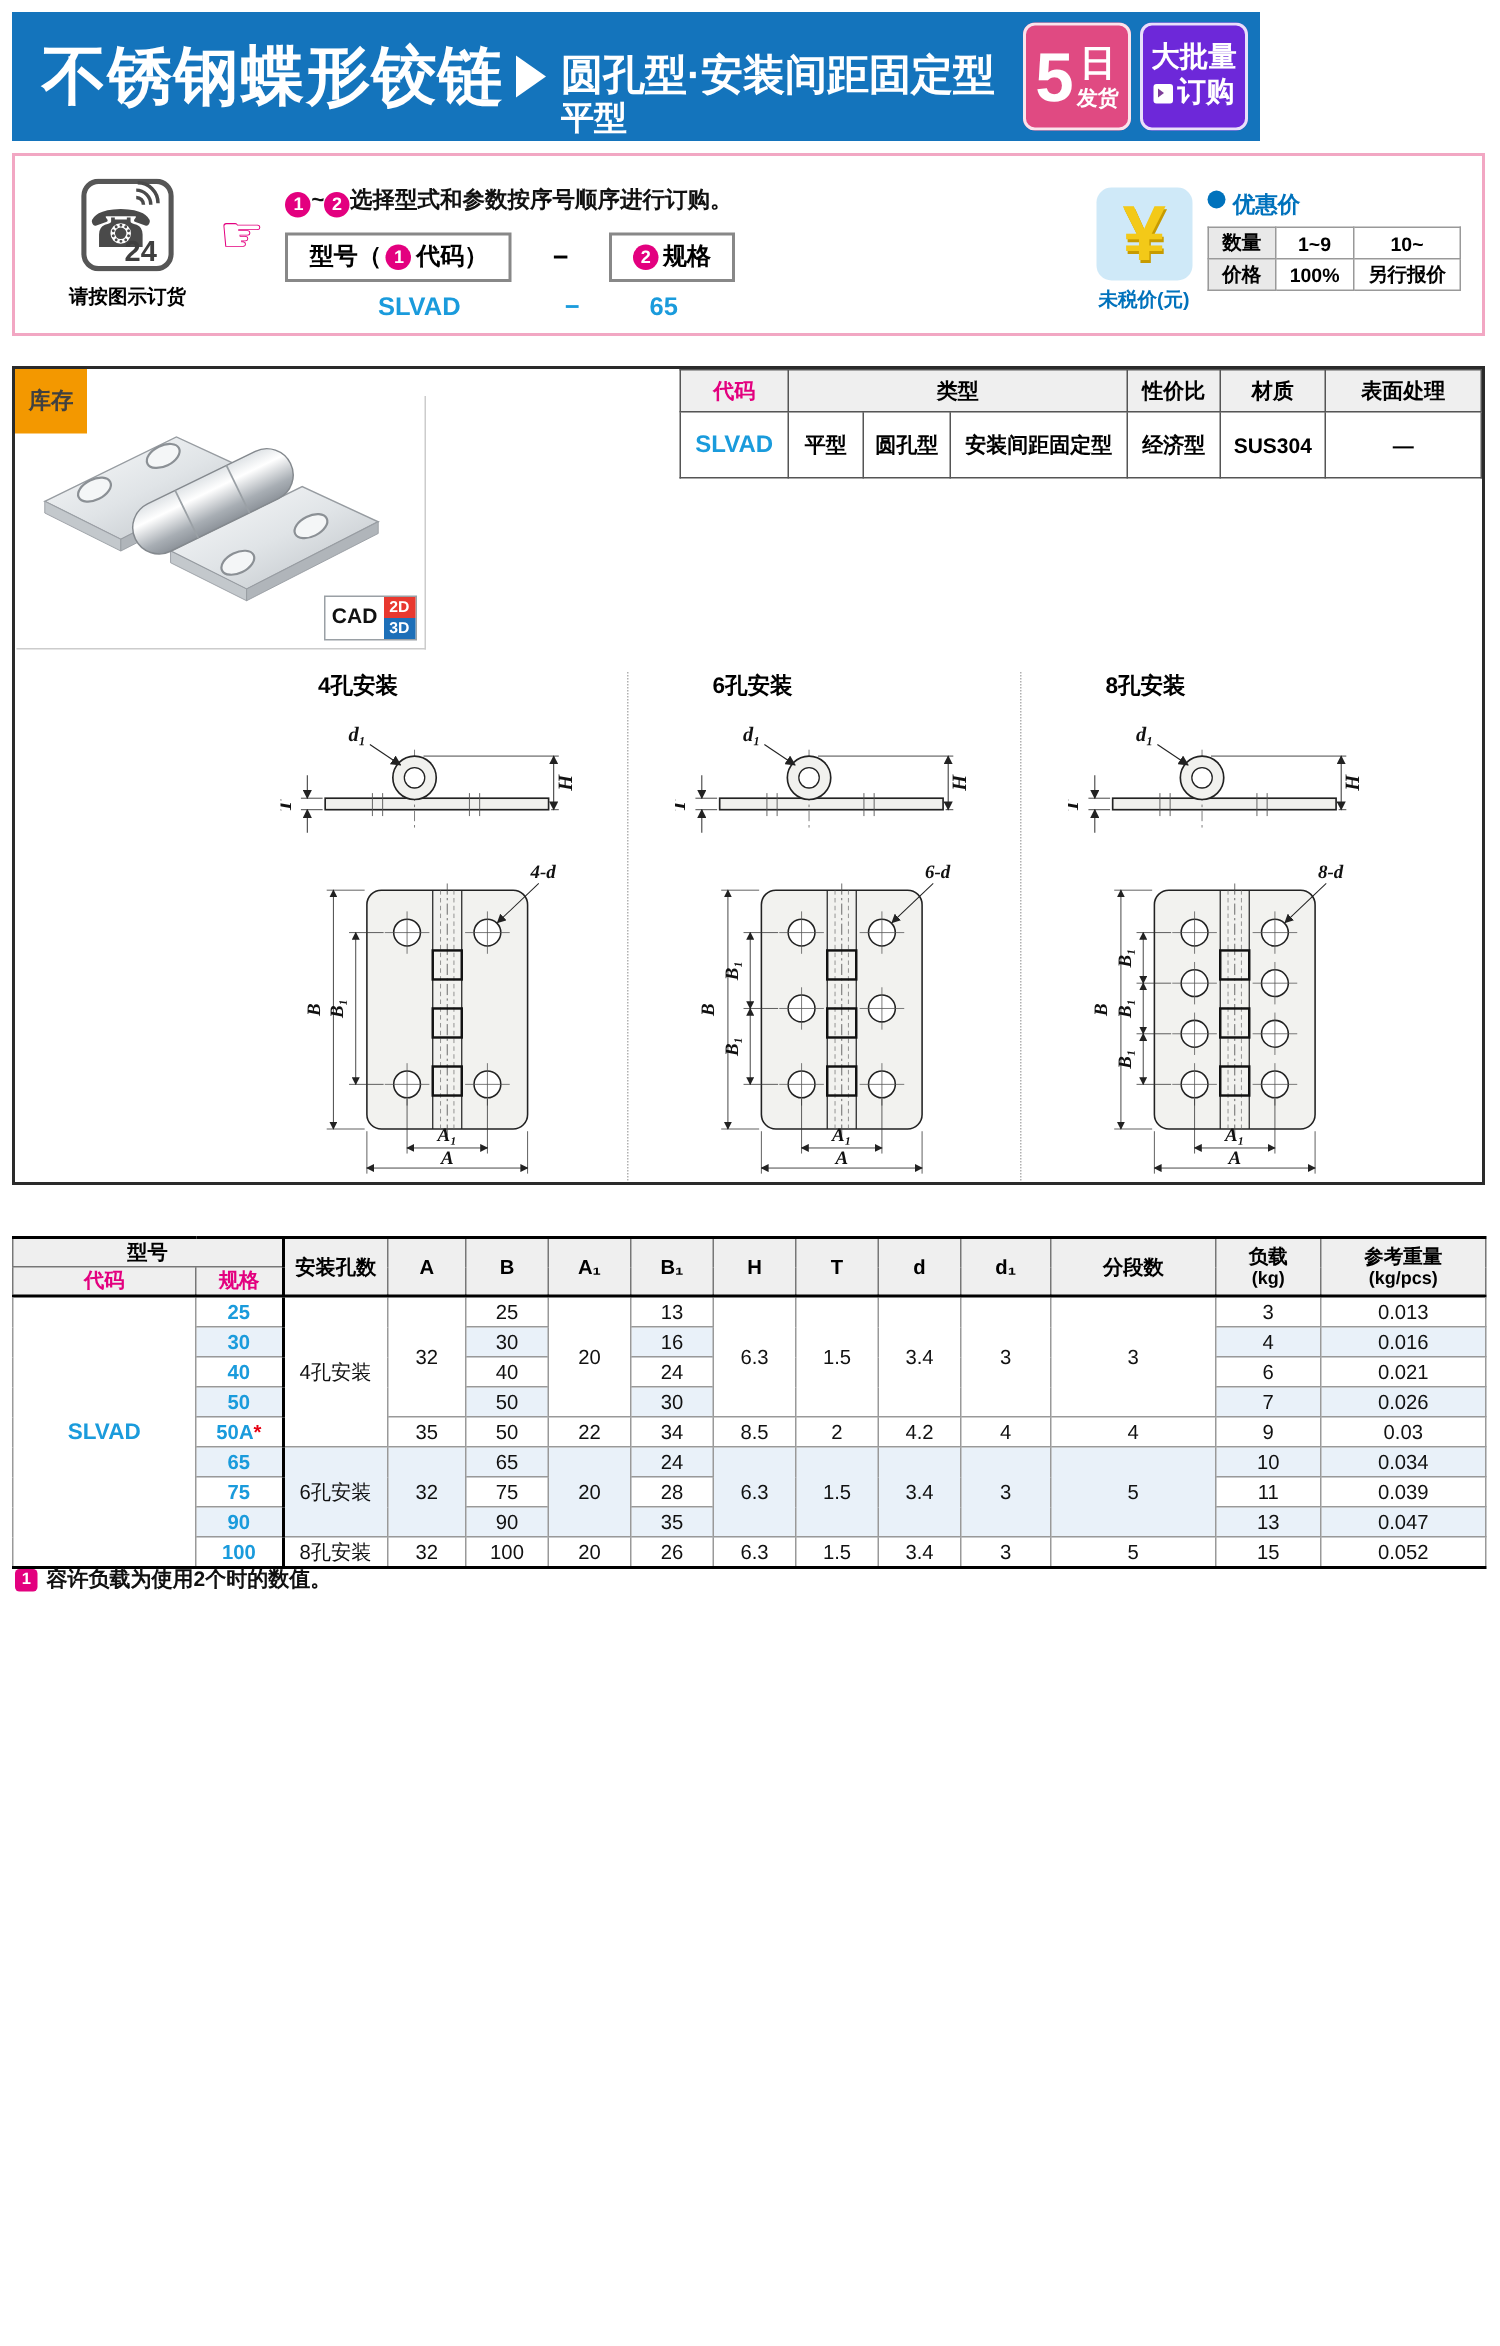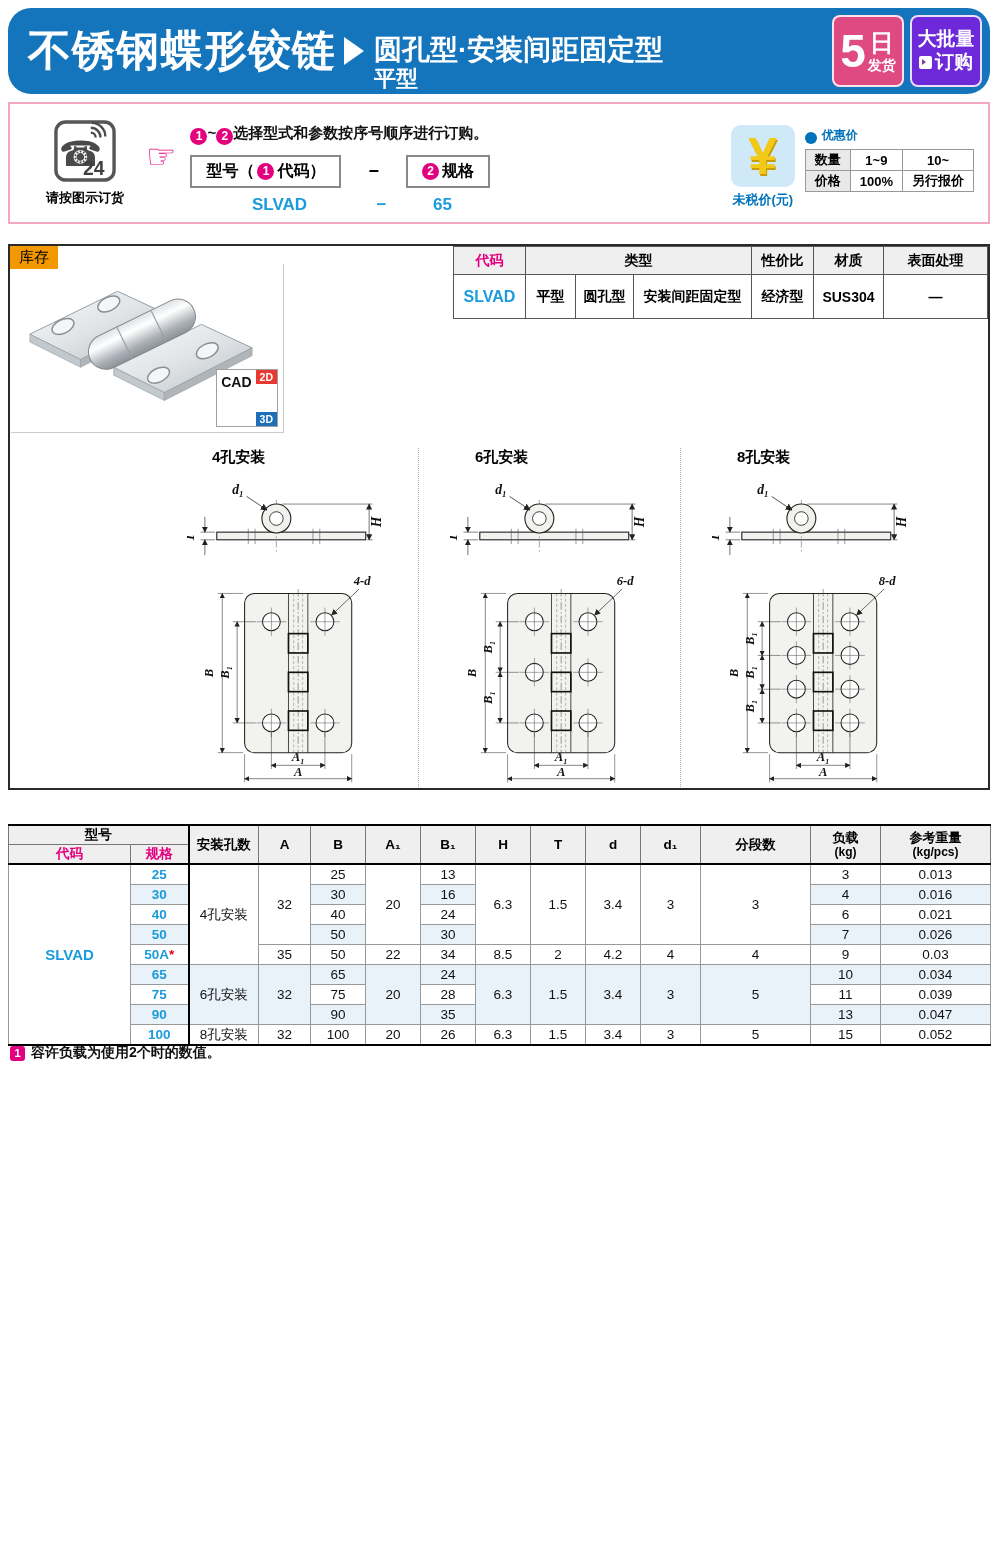--- a/index.html
+++ b/index.html
@@ -1,22 +1,22 @@
 <!DOCTYPE html>
 <html><head>
 <meta charset="utf-8">
 <style>
   html,body{margin:0;padding:0;background:#fff;}
   .page{position:relative;width:1000px;height:1564px;background:#fff;
         font-family:"Liberation Sans",sans-serif;overflow:hidden;}
 
   
-  .header{position:absolute;left:8px;top:8px;width:982px;height:86px;
+  .header{position:absolute;left:8px;top:8px;width:832px;height:86px;
           background:#1474bc;display:flex;align-items:center;justify-content:space-between;
-          padding:0 6px 0 20px;box-sizing:border-box;border-radius:23px;}
+          padding:0 6px 0 20px;box-sizing:border-box;}
   .header-left{display:flex;align-items:center;}
   .header h1{margin:0;color:#fff;font-size:43px;font-weight:bold;letter-spacing:1px;white-space:nowrap;}
   .tri{width:0;height:0;border-left:20px solid #fff;border-top:14px solid transparent;
        border-bottom:14px solid transparent;margin:0 10px 0 8px;}
   .subs{display:flex;flex-direction:column;line-height:1.1;}
   .sub1{color:#fff;font-size:28px;font-weight:bold;white-space:nowrap;margin-top:24px;}
   .sub2{color:#fff;font-size:22px;font-weight:bold;margin-top:2px;}
   .badges{display:flex;gap:6px;margin-right:2px;}
   .badge{width:72px;height:72px;border-radius:8px;color:#fff;box-sizing:border-box;
          display:flex;flex-direction:column;align-items:center;justify-content:center;
@@ -50,38 +50,38 @@
   .example{display:flex;margin-top:7px;color:#1a9bdc;font-weight:bold;font-size:17px;}
   .example .e1{width:178px;text-align:center;}
   .example .e2{width:26px;text-align:center;}
   .example .e3{width:96px;text-align:center;}
   .price{margin-left:auto;display:flex;gap:10px;align-items:flex-start;padding-top:8px;}
   .yen-box{width:64px;height:62px;background:#cfe9f8;border-radius:10px;display:flex;align-items:center;
            justify-content:center;font-size:52px;font-weight:bold;color:#f3c918;
            text-shadow:1px 2px 0 #c79b00;}
   .yen-caption{color:#0072bc;font-weight:bold;font-size:13px;text-align:center;margin-top:4px;}
   .price-right{padding-top:2px;}
-  .price-title{color:#0072bc;font-weight:bold;font-size:12px;display:flex;align-items:flex-end;gap:5px;}
+  .price-title{color:#0072bc;font-weight:bold;font-size:15px;display:flex;align-items:flex-start;gap:5px;}
   .dot{width:12px;height:12px;border-radius:50%;background:#0072bc;display:inline-block;}
   table.price-tbl{border-collapse:collapse;margin-top:5px;font-size:13px;}
   table.price-tbl th,table.price-tbl td{border:1px solid #999;padding:1px 9px;font-weight:bold;text-align:center;}
   table.price-tbl th{background:#e9e9e9;}
 
   
   .diagram-box{position:absolute;left:8px;top:244px;width:982px;height:546px;box-sizing:border-box;
                border:2px solid #2a2a2a;background:#fff;}
   .photo-box{position:absolute;left:1px;top:18px;width:272px;height:168px;background:#fff;
              border-right:1px solid #ccc;border-bottom:1px solid #ccc;}
-  .stock-badge{position:absolute;left:0;top:0;background:#f39800;color:#000000;font-size:15px;
-               font-weight:normal;padding:2px 9px;z-index:3;}
+  .stock-badge{position:absolute;left:0;top:0;background:#f39800;color:#404040;font-size:15px;
+               font-weight:bold;padding:12px 9px;z-index:3;}
   .cad{position:absolute;right:5px;bottom:5px;display:flex;border:1px solid #9aa0a5;background:#fff;}
   .cad-label{font-weight:bold;font-size:14px;padding:4px 4px;color:#111;}
   .cad-col{display:flex;flex-direction:column;}
   .cad-2d{background:#e8382f;color:#fff;font-size:10.5px;font-weight:bold;padding:0 4px;line-height:14px;}
-  .cad-3d{background:#1d6fb8;color:#fff;font-size:10.5px;font-weight:bold;padding:0 4px;line-height:14px;margin-top:28px;}
+  .cad-3d{background:#1d6fb8;color:#fff;font-size:10.5px;font-weight:bold;padding:0 4px;line-height:14px;}
   table.type-tbl{position:absolute;right:0;top:0;border-collapse:collapse;font-size:14px;background:#fff;}
   table.type-tbl th{background:#efefef;border:1px solid #555;font-weight:bold;height:25px;}
   table.type-tbl td{border:1px solid #555;text-align:center;font-weight:bold;height:41px;}
   .th-magenta{color:#e3007f;}
   .blue-link{color:#1a9bdc;}
   .diagrams{position:absolute;left:146px;top:202px;display:flex;}
   .diag-col{width:262px;display:flex;flex-direction:column;align-items:center;box-sizing:border-box;}
   .diag-col + .diag-col{border-left:1px dotted #b0b0b0;}
   .diag-title{align-self:flex-start;margin-left:56px;font-size:15px;font-weight:bold;margin-bottom:14px;}
   svg .dim{font-family:"Liberation Serif",serif;font-style:italic;font-weight:bold;font-size:17px;fill:#111;}

